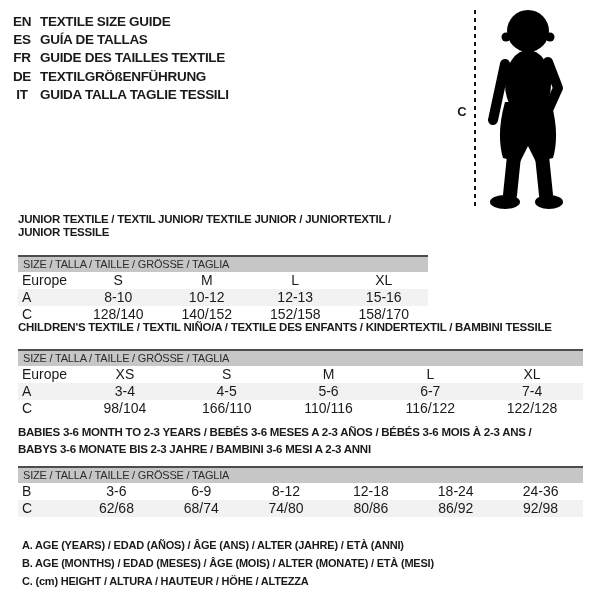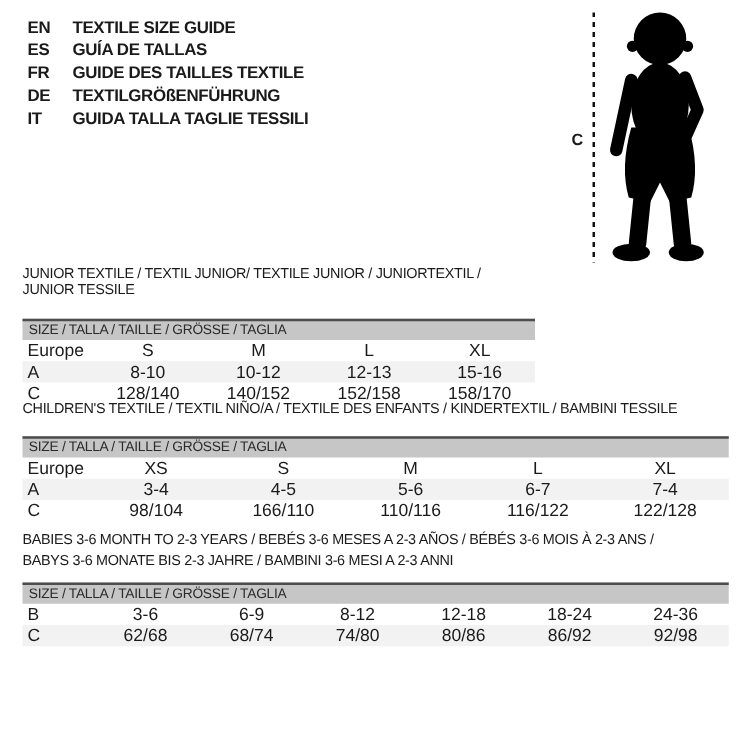--- a/index.html
+++ b/index.html
@@ -2,38 +2,38 @@
 <html><head>
 <meta charset="utf-8">
 <style>
   html,body { margin:0; padding:0; background:#ffffff; }
   .canvas {
     position:relative; width:600px; height:600px; background:#ffffff;
     font-family:"Liberation Sans", sans-serif; color:#1a1a1a; overflow:hidden;
   }
 
   
-  .langs { position:absolute; left:22px; top:12px; }
+  .langs { position:absolute; left:4px; top:12px;text-align:center; }
   .lang-row { display:flex; height:18.4px; align-items:center;
               font-weight:bold; font-size:13.5px; letter-spacing:-0.3px; }
   .lang-code { width:36px; }
 
   
   .measure-line { position:absolute; left:474px; top:10px; width:2px; height:200px;
     background:repeating-linear-gradient(to bottom, #111 0px, #111 4px, transparent 4px, transparent 8px); }
   .measure-label { position:absolute; left:453px; top:104px; width:18px; text-align:center;
     font-weight:bold; font-size:13px; }
   .baby-svg { position:absolute; left:482px; top:6px; }
 
   
   .size-table { position:absolute; left:18px; }
   .t1 { top:213px; width:410px; }
   .t2 { top:321px; width:565px; }
   .t3 { top:424px; width:565px; }
-  .table-title { font-weight:normal; font-size:11.5px; letter-spacing:-0.25px; line-height:13px; }
+  .table-title { font-weight:bold; font-size:11.5px; letter-spacing:-0.25px; line-height:13px; }
   .t1 .table-title { margin-bottom:16px; }
   .t2 .table-title { margin-bottom:15px; }
   .t3 .table-title { line-height:16.5px; margin-bottom:0; }
   .t3 .titles { margin-bottom:9px; }
   .bar { border-top:2px solid #4d4d4d; background:#c6c6c6; height:15px; line-height:15px;
          font-size:11px; padding-left:5px; color:#2b2b2b; letter-spacing:-0.2px; }
   .trow { display:flex; height:17px; line-height:17px; font-size:14px; }
   .trow.shaded { background:#f2f2f2; }
   .lcell { width:52px; padding-left:4px; }
   .dcell { flex:1; text-align:center; }
@@ -164,14 +164,19 @@
       <span class="lcell">C</span>
       <span class="dcell">62/68</span>
       <span class="dcell">68/74</span>
       <span class="dcell">74/80</span>
       <span class="dcell">80/86</span>
       <span class="dcell">86/92</span>
       <span class="dcell">92/98</span>
     </div>
   </div>
 
+  <div class="footnotes">
+    <div class="footnote">A. AGE (YEARS) / EDAD (AÑOS) / ÂGE (ANS) / ALTER (JAHRE) / ETÀ (ANNI)</div>
+    <div class="footnote">B. AGE (MONTHS) / EDAD (MESES) / ÂGE (MOIS) / ALTER (MONATE) / ETÀ (MESI)</div>
+    <div class="footnote">C. (cm) HEIGHT / ALTURA / HAUTEUR / HÖHE / ALTEZZA</div>
+  </div>
 
 </div>
 
 </body></html>

